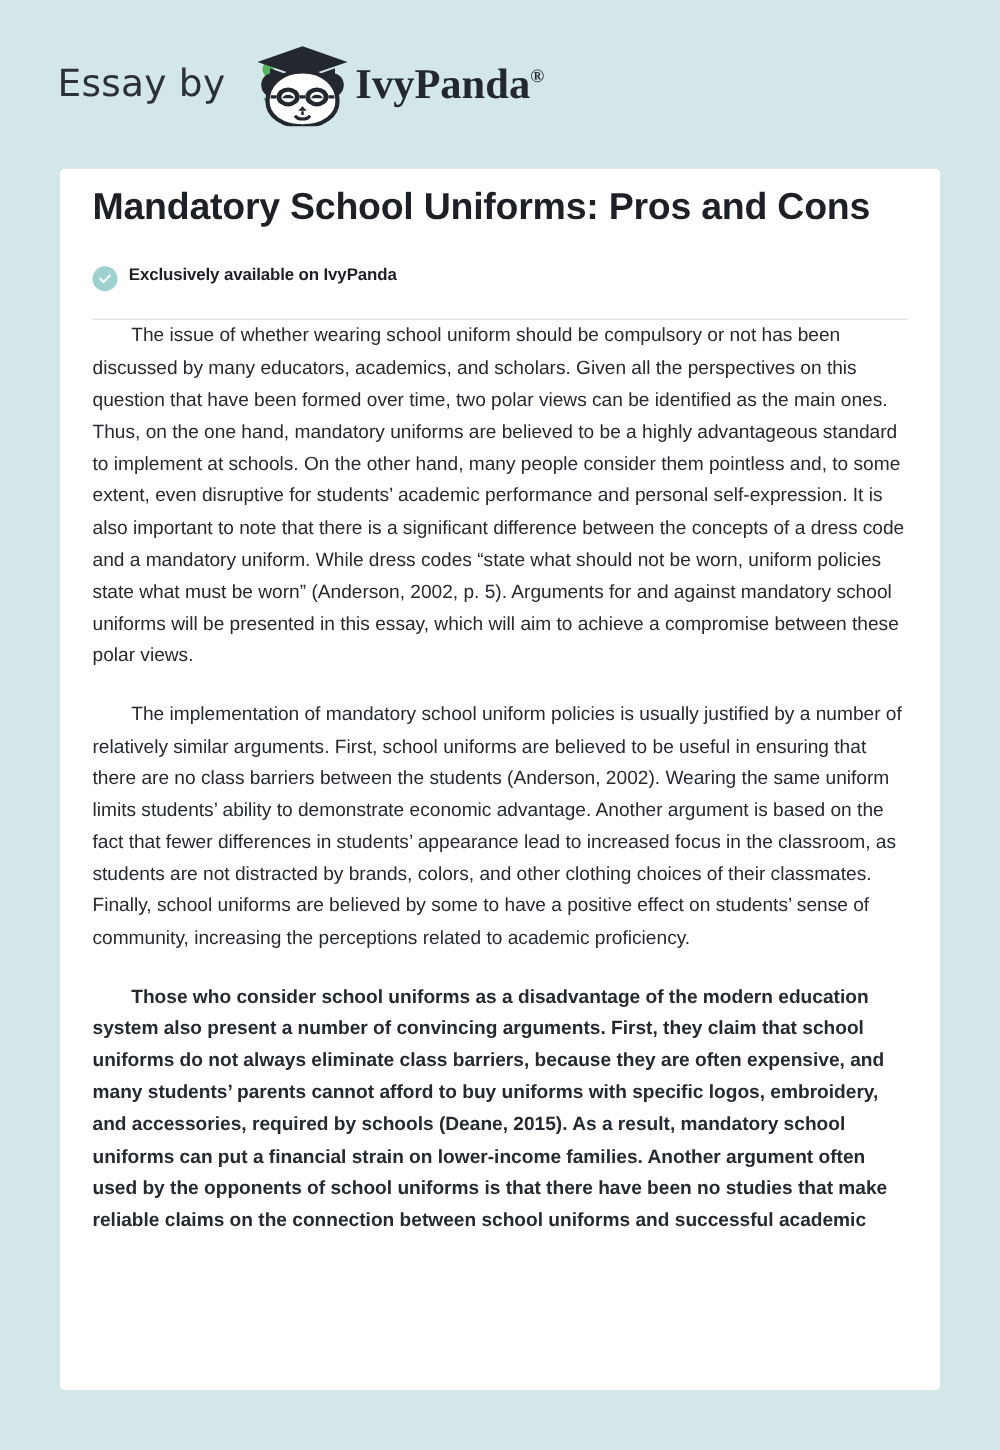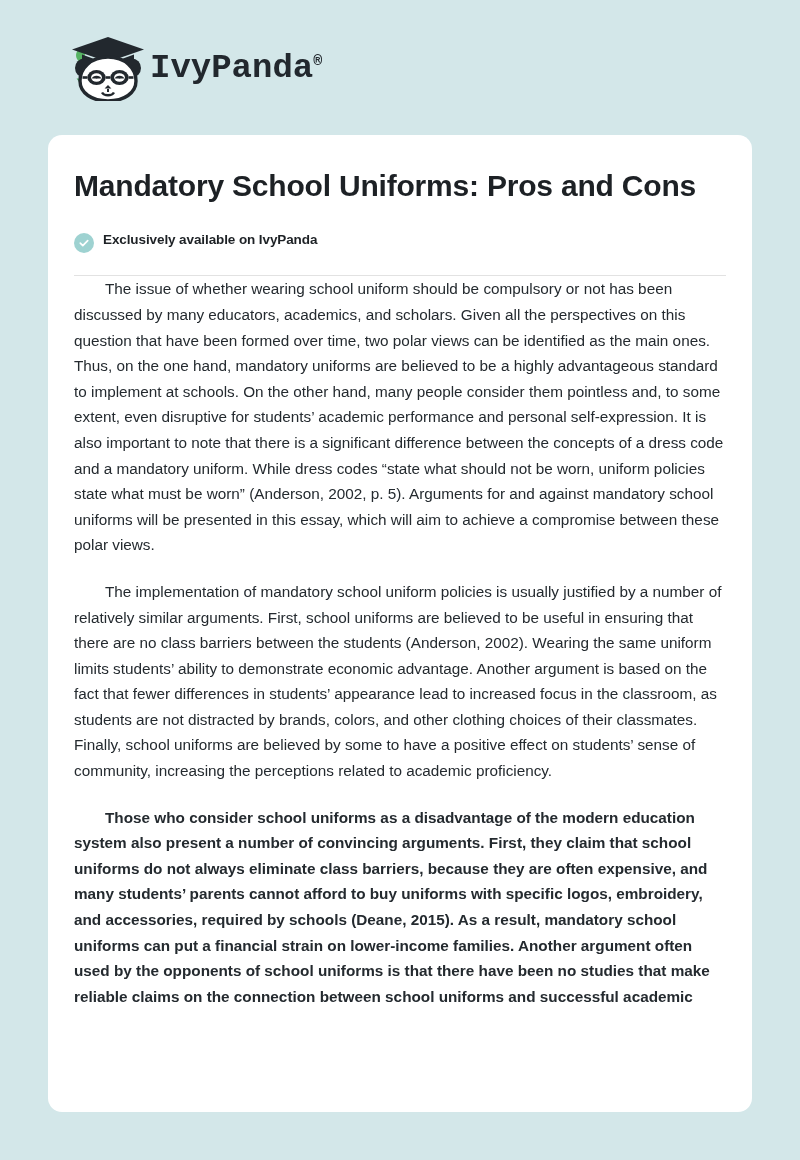--- a/index.html
+++ b/index.html
@@ -47,21 +47,21 @@
     align-items: center;
     margin-left: 14px;
   }
   .panda-logo {
     display: block;
     width: 96px;
     height: 66px;
     flex: 0 0 auto;
   }
   .brand-wordmark {
-    font-family: Liberation Mono, monospace;
+    font-family: Liberation Serif, serif;
     font-weight: bold;
     font-size: 34px;
     color: #22282e;
     line-height: 1;
     margin-left: -6px;
     white-space: nowrap;
     position: relative;
     text-align: center;
   }
   .brand-wordmark .reg {
@@ -71,23 +71,23 @@
   }
 
   
   .card {
     position: absolute;
     left: 48px;
     top: 135px;
     width: 704px;
     height: 977px;
     background: #ffffff;
-    border-radius: 14px;
+    border-radius: 4px;
     box-sizing: border-box;
-    padding: 32px 26px 0 26px;
+    padding: 12px 26px 0 26px;
     overflow: hidden;
   }
 
   .doc-title {
     font-family: "Liberation Sans", sans-serif;
     font-size: 30px;
     font-weight: bold;
     color: #1d2125;
     line-height: 1.28;
     letter-spacing: -0.2px;
@@ -141,20 +141,21 @@
     padding-right: 2px;
   }
   .body-copy p:last-child { margin-bottom: 0; font-weight: bold; }
 </style>
 </head>
 <body>
 
 <div class="page">
 
   <div class="brand-bar">
+    <span class="brand-essay-by">Essay by</span>
 
     <span class="brand-logo-wrap">
       <span>
         <svg class="panda-logo" viewBox="0 0 96 66" xmlns="http://www.w3.org/2000/svg">
 
           <g fill="#4aa martin"></g>
           <path d="M20.5 12 L20.5 34" stroke="#4aa657" stroke-width="2.4" fill="none"></path>
           <path d="M20.5 13 C15 16.5 14 23 20.5 28 C27 23 26 16.5 20.5 13 Z" fill="#57b364"></path>
           <path d="M20.5 30 L15.6 36 L25.4 36 Z" fill="#3f9950"></path>
           <path d="M20.5 36 L20.5 44" stroke="#4aa657" stroke-width="2.2" fill="none"></path>

